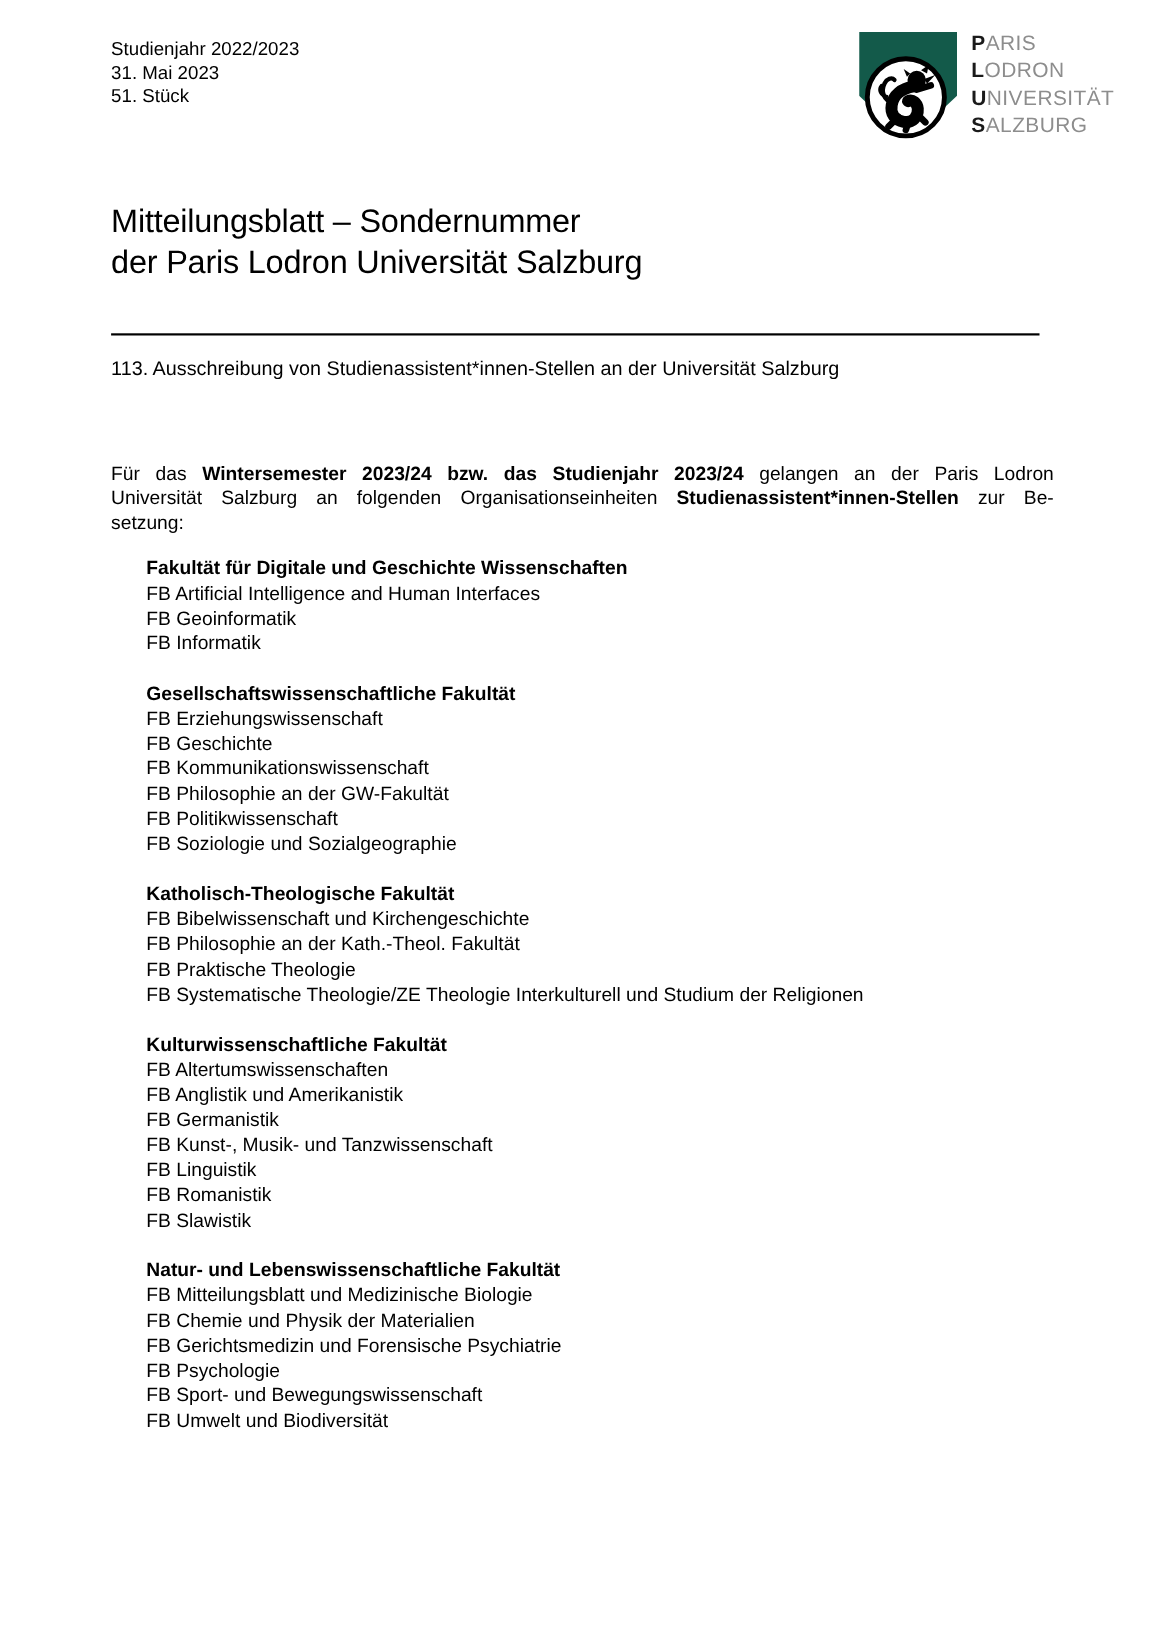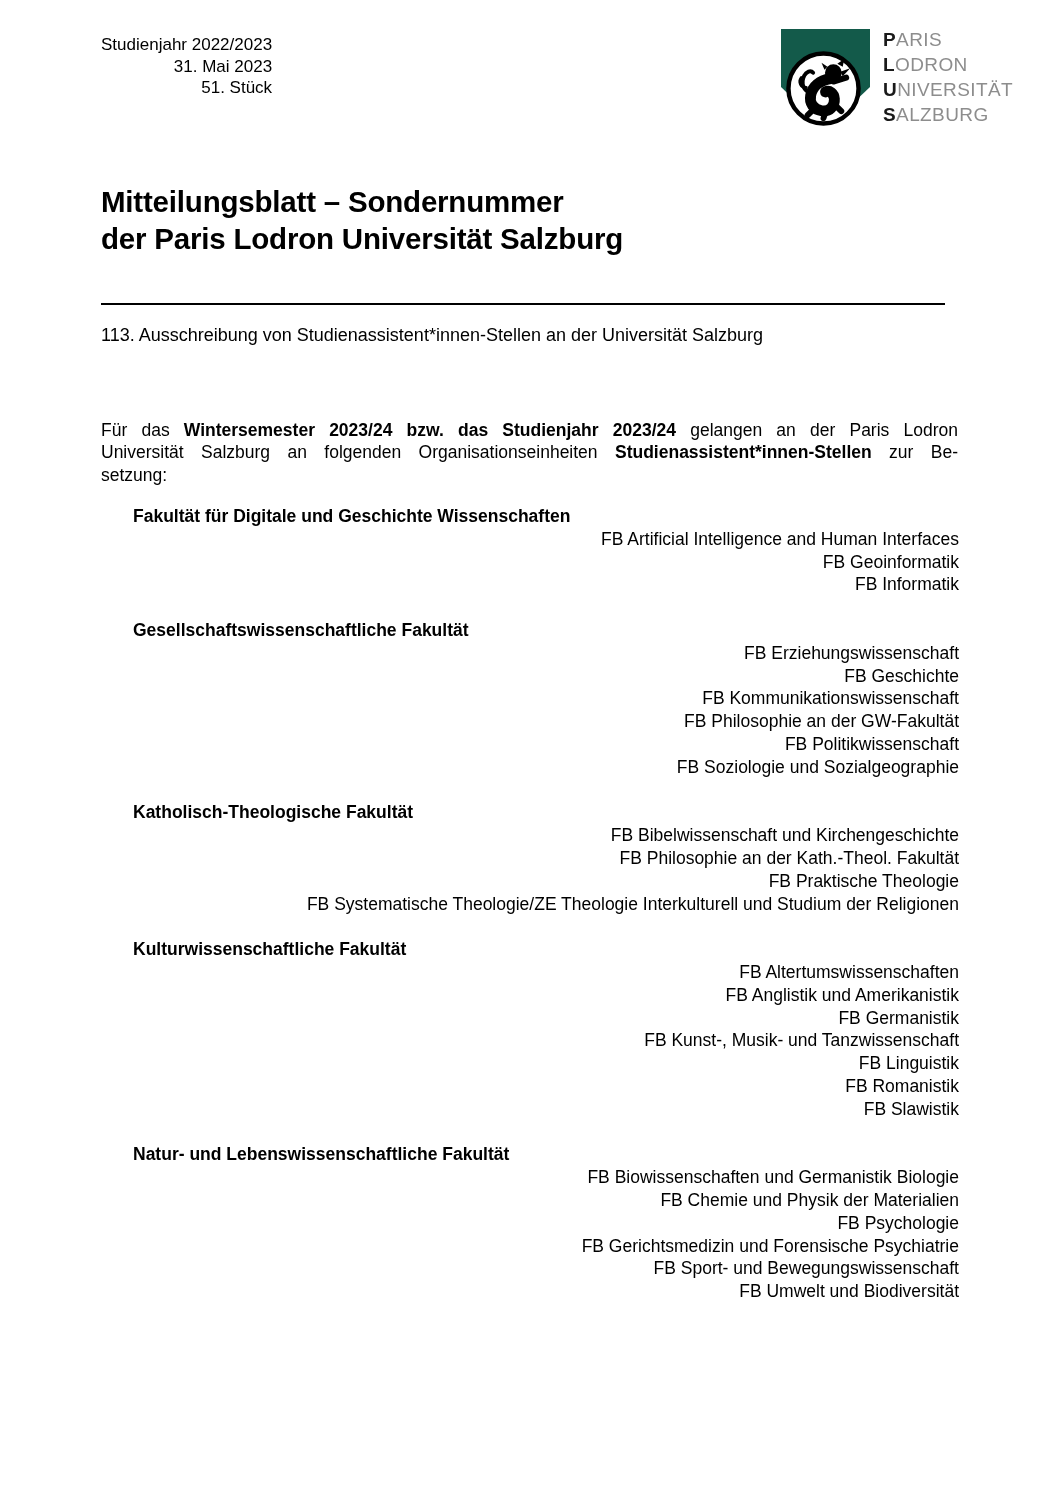--- a/index.html
+++ b/index.html
@@ -23,21 +23,20 @@
   }
 
   
   .meta {
     position: absolute;
     left: 101px;
     top: 34px;
     font-size: 17px;
     line-height: 21.5px;
     white-space: nowrap;
-    text-align: right;
   }
 
   
   .logo { position: absolute; left: 0; top: 0; width: 100%; height: 160px; }
   .logo-green {
     position: absolute;
     left: 781px;
     top: 29px;
     width: 89px;
     height: 69px;
@@ -62,21 +61,21 @@
   }
   .brand-row b { color: #1a1a1a; font-weight: 700; }
   .brand-row span { color: var(--logo-gray); font-weight: 400; }
 
   
   .doc-title {
     position: absolute;
     left: 101px;
     top: 183px;
     font-size: 29.5px;
-    font-weight: 700;
+    font-weight: 400;
     line-height: 37px;
     letter-spacing: -0.2px;
     white-space: nowrap;
   }
 
   .rule {
     position: absolute;
     left: 101px;
     top: 303px;
     width: 844px;
@@ -109,21 +108,21 @@
   .faculties {
     position: absolute;
     left: 133px;
     top: 505px;
     width: 826px;
     font-size: 17.5px;
     line-height: 22.8px;
   }
   .faculty-block { margin-bottom: 22.8px; }
   .faculty-name { font-weight: 700; }
-  .department { font-weight: 400; white-space: nowrap; text-align: right; }
+  .department { font-weight: 400; white-space: nowrap; }
 </style>
 </head>
 <body>
 
 <div class="page">
 
   <div class="meta">
     <div>Studienjahr 2022/2023</div>
     <div>31. Mai 2023</div>
     <div>51. Stück</div>
@@ -205,22 +204,22 @@
         <div class="department">FB Altertumswissenschaften</div>
         <div class="department">FB Anglistik und Amerikanistik</div>
         <div class="department">FB Germanistik</div>
         <div class="department">FB Kunst-, Musik- und Tanzwissenschaft</div>
         <div class="department">FB Linguistik</div>
         <div class="department">FB Romanistik</div>
         <div class="department">FB Slawistik</div>
       </div>
       <div class="faculty-block">
         <div class="faculty-name">Natur- und Lebenswissenschaftliche Fakultät</div>
-        <div class="department">FB Biowissenschaften und Germanistik Biologie</div>
+        <div class="department">FB Mitteilungsblatt und Medizinische Biologie</div>
         <div class="department">FB Chemie und Physik der Materialien</div>
+        <div class="department">FB Gerichtsmedizin und Forensische Psychiatrie</div>
         <div class="department">FB Psychologie</div>
-        <div class="department">FB Gerichtsmedizin und Forensische Psychiatrie</div>
         <div class="department">FB Sport- und Bewegungswissenschaft</div>
         <div class="department">FB Umwelt und Biodiversität</div>
       </div>
     </div>
 
 </div>
 
 </body></html>

